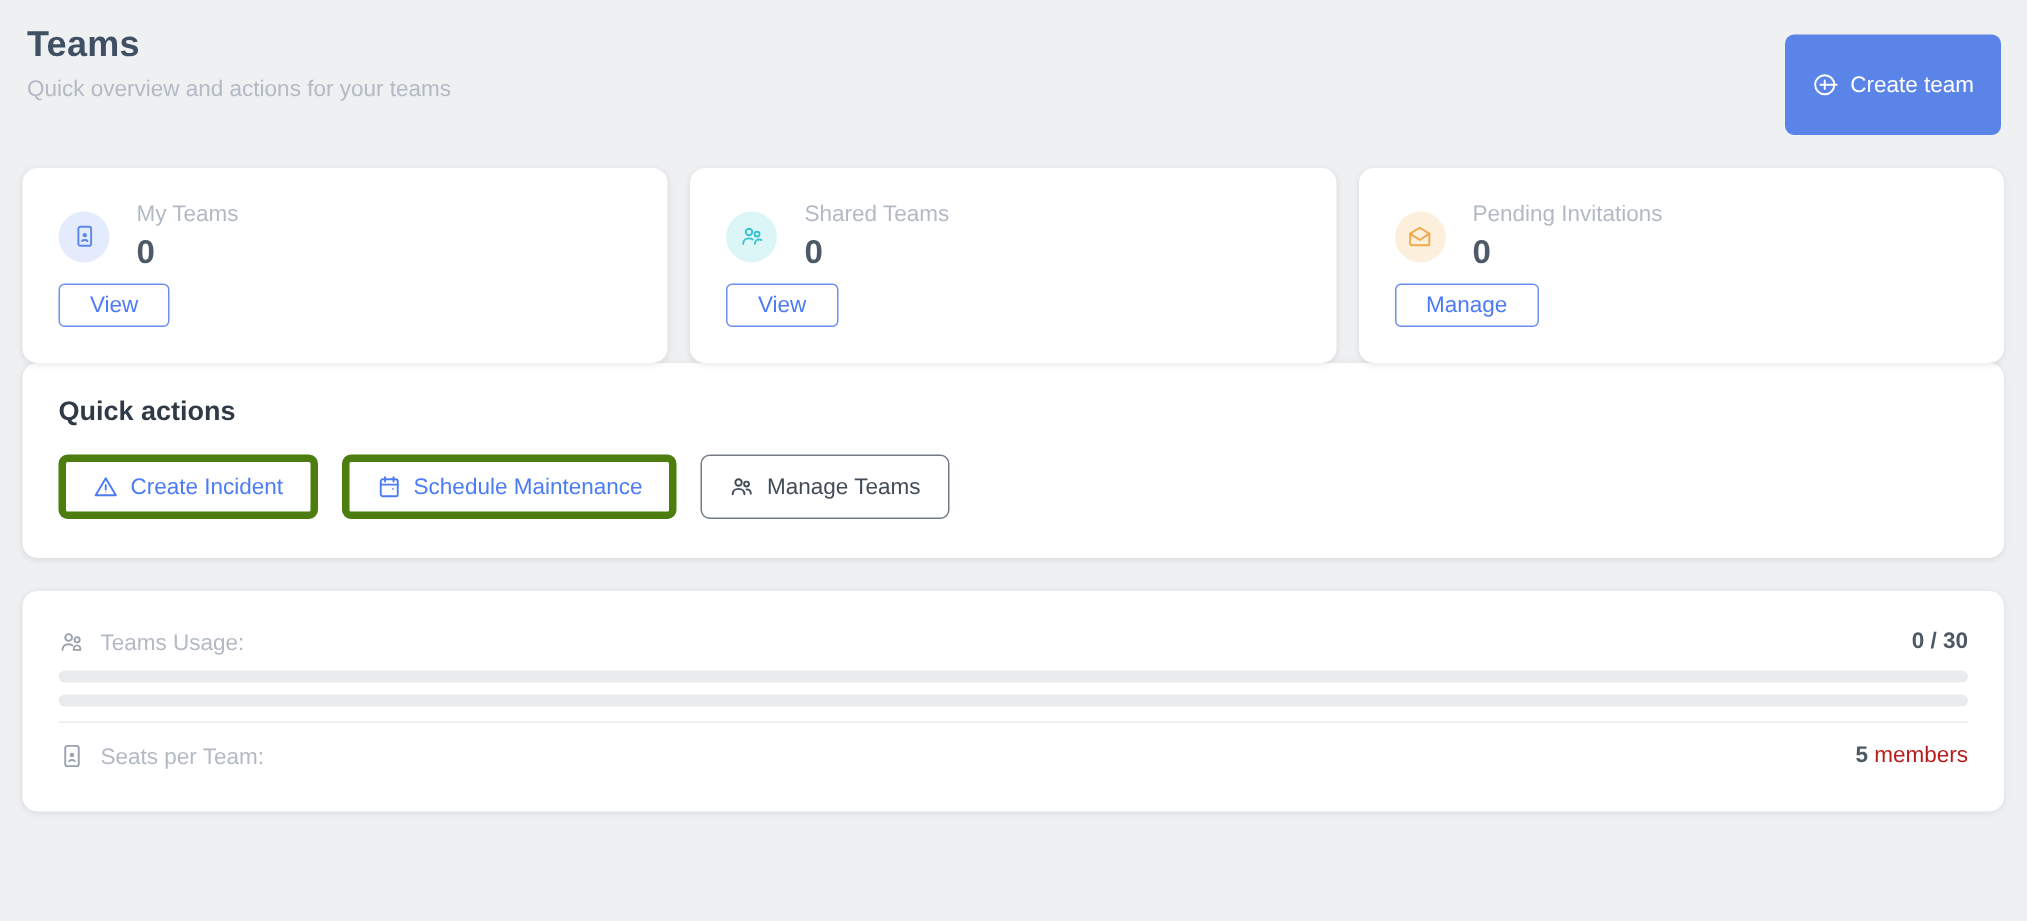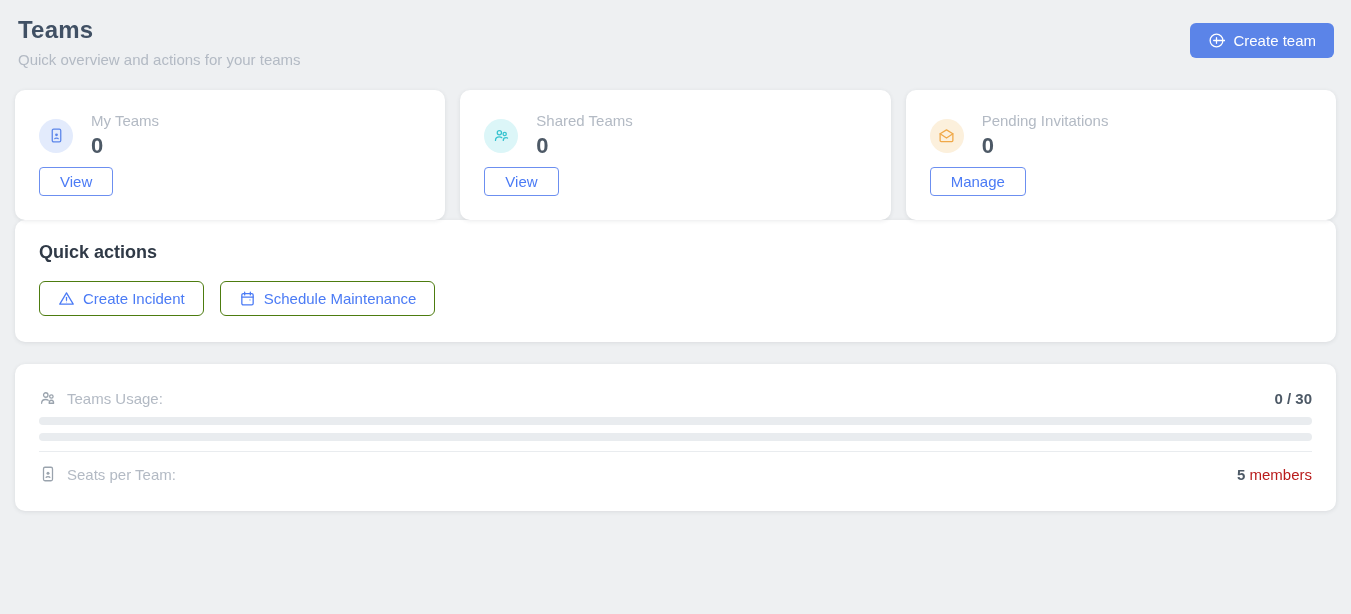--- a/index.html
+++ b/index.html
@@ -11,21 +11,21 @@
   }
   .page { padding:14px 15px; }
 
   
   .header { display:flex; justify-content:space-between; align-items:flex-start; padding:2px 2px 0 3px; }
   .page-title { font-size:24px; font-weight:700; color:#405064; letter-spacing:.2px; }
   .page-subtitle { font-size:15px; color:#b3bac4; margin-top:7px;text-align:right; }
   .btn-primary {
     display:inline-flex; align-items:center; gap:8px;
     background:#5b84e8; color:#fff; border:none; border-radius:6px;
-    font-size:15px; padding:9px 18px; cursor:pointer; margin-top:7px;
+    font-size:15px; padding:25px 18px; cursor:pointer; margin-top:7px;
     font-family:inherit;
   }
   .btn-primary svg { width:17px; height:17px; }
 
   
   .cards-row { display:grid; grid-template-columns:repeat(3,1fr); gap:15px; margin-top:22px; }
   .card {
     background:#fff; border-radius:10px; box-shadow:0 1px 4px rgba(40,50,60,.10);
   }
   .stat-card { padding:22px 24px 24px; height:130px; display:flex; flex-direction:column; }
@@ -47,26 +47,26 @@
   
   .qa-card { padding:22px 24px 26px; }
   .qa-title { font-size:18px; font-weight:600; color:#303a47; }
   .qa-buttons { display:flex; gap:16px; margin-top:18px; }
   .qa-btn {
     display:inline-flex; align-items:center; gap:8px;
     background:#fff; border-radius:6px; font-size:15px;
     padding:8px 18px; cursor:pointer; font-family:inherit;
   }
   .qa-btn svg { width:17px; height:17px; }
-  .qa-btn.primary { border:1px solid #4d7c0f; color:#4b7bf5; }
+  .qa-btn.primary { border:5px solid #4d7c0f; color:#4b7bf5; }
   .qa-btn.neutral { border:1px solid #737b85; color:#424c58; }
 
   
   .usage-card { margin-top:22px; padding:16px 24px 20px; }
-  .usage-row { display:flex; align-items:center; justify-content:space-between; padding:9px 0 8px; }
+  .usage-row { display:flex; align-items:flex-start; justify-content:space-between; padding:9px 0 8px; }
   .usage-left { display:flex; align-items:center; gap:10px; }
   .usage-left svg { width:18px; height:18px; color:#9aa3ad; }
   .usage-label { font-size:15px; color:#b3bac4; }
   .usage-value { font-size:15px; font-weight:700; color:#4d5966; }
   .progress-track {
     height:8px; background:#e9ecef; border-radius:4px; overflow:hidden; margin:2px 0 8px;
   }
   .progress-fill { height:100%; background:#5b84e8; border-radius:4px; width:0; }
   .divider { border:none; border-top:1px solid #e9ecef; margin:10px 0 4px; }
   .unit { font-weight:400; color:#b91c1c; }
@@ -166,20 +166,31 @@
       <button class="qa-btn primary">
         <span style="display:flex">
           <svg viewBox="0 0 24 24" fill="none" stroke="currentColor" stroke-width="1.8" stroke-linecap="round" stroke-linejoin="round">
             <rect x="4" y="5" width="16" height="16" rx="2"></rect>
               <path d="M4 10h16M8 3v4M16 3v4"></path>
               <circle cx="15.5" cy="14" r=".8" fill="currentColor" stroke="none"></circle>
           </svg>
         </span>
         <span>Schedule Maintenance</span>
       </button>
+      <button class="qa-btn neutral">
+        <span style="display:flex">
+          <svg viewBox="0 0 24 24" fill="none" stroke="currentColor" stroke-width="1.8" stroke-linecap="round" stroke-linejoin="round">
+            <circle cx="9" cy="8" r="3"></circle>
+              <path d="M3.5 19c0-3 2.3-5 5.5-5s5.5 2 5.5 5"></path>
+              <circle cx="16.5" cy="9.5" r="2.3"></circle>
+              <path d="M16.5 14.5c2.4 0 4 1.7 4 4"></path>
+          </svg>
+        </span>
+        <span>Manage Teams</span>
+      </button>
     </div>
   </div>
 
   <div class="card usage-card">
 
     <div class="usage-row">
       <div class="usage-left">
         <span style="display:flex">
           <svg viewBox="0 0 24 24" fill="none" stroke="currentColor" stroke-width="1.7" stroke-linecap="round" stroke-linejoin="round">
             <circle cx="9" cy="8" r="3"></circle>

